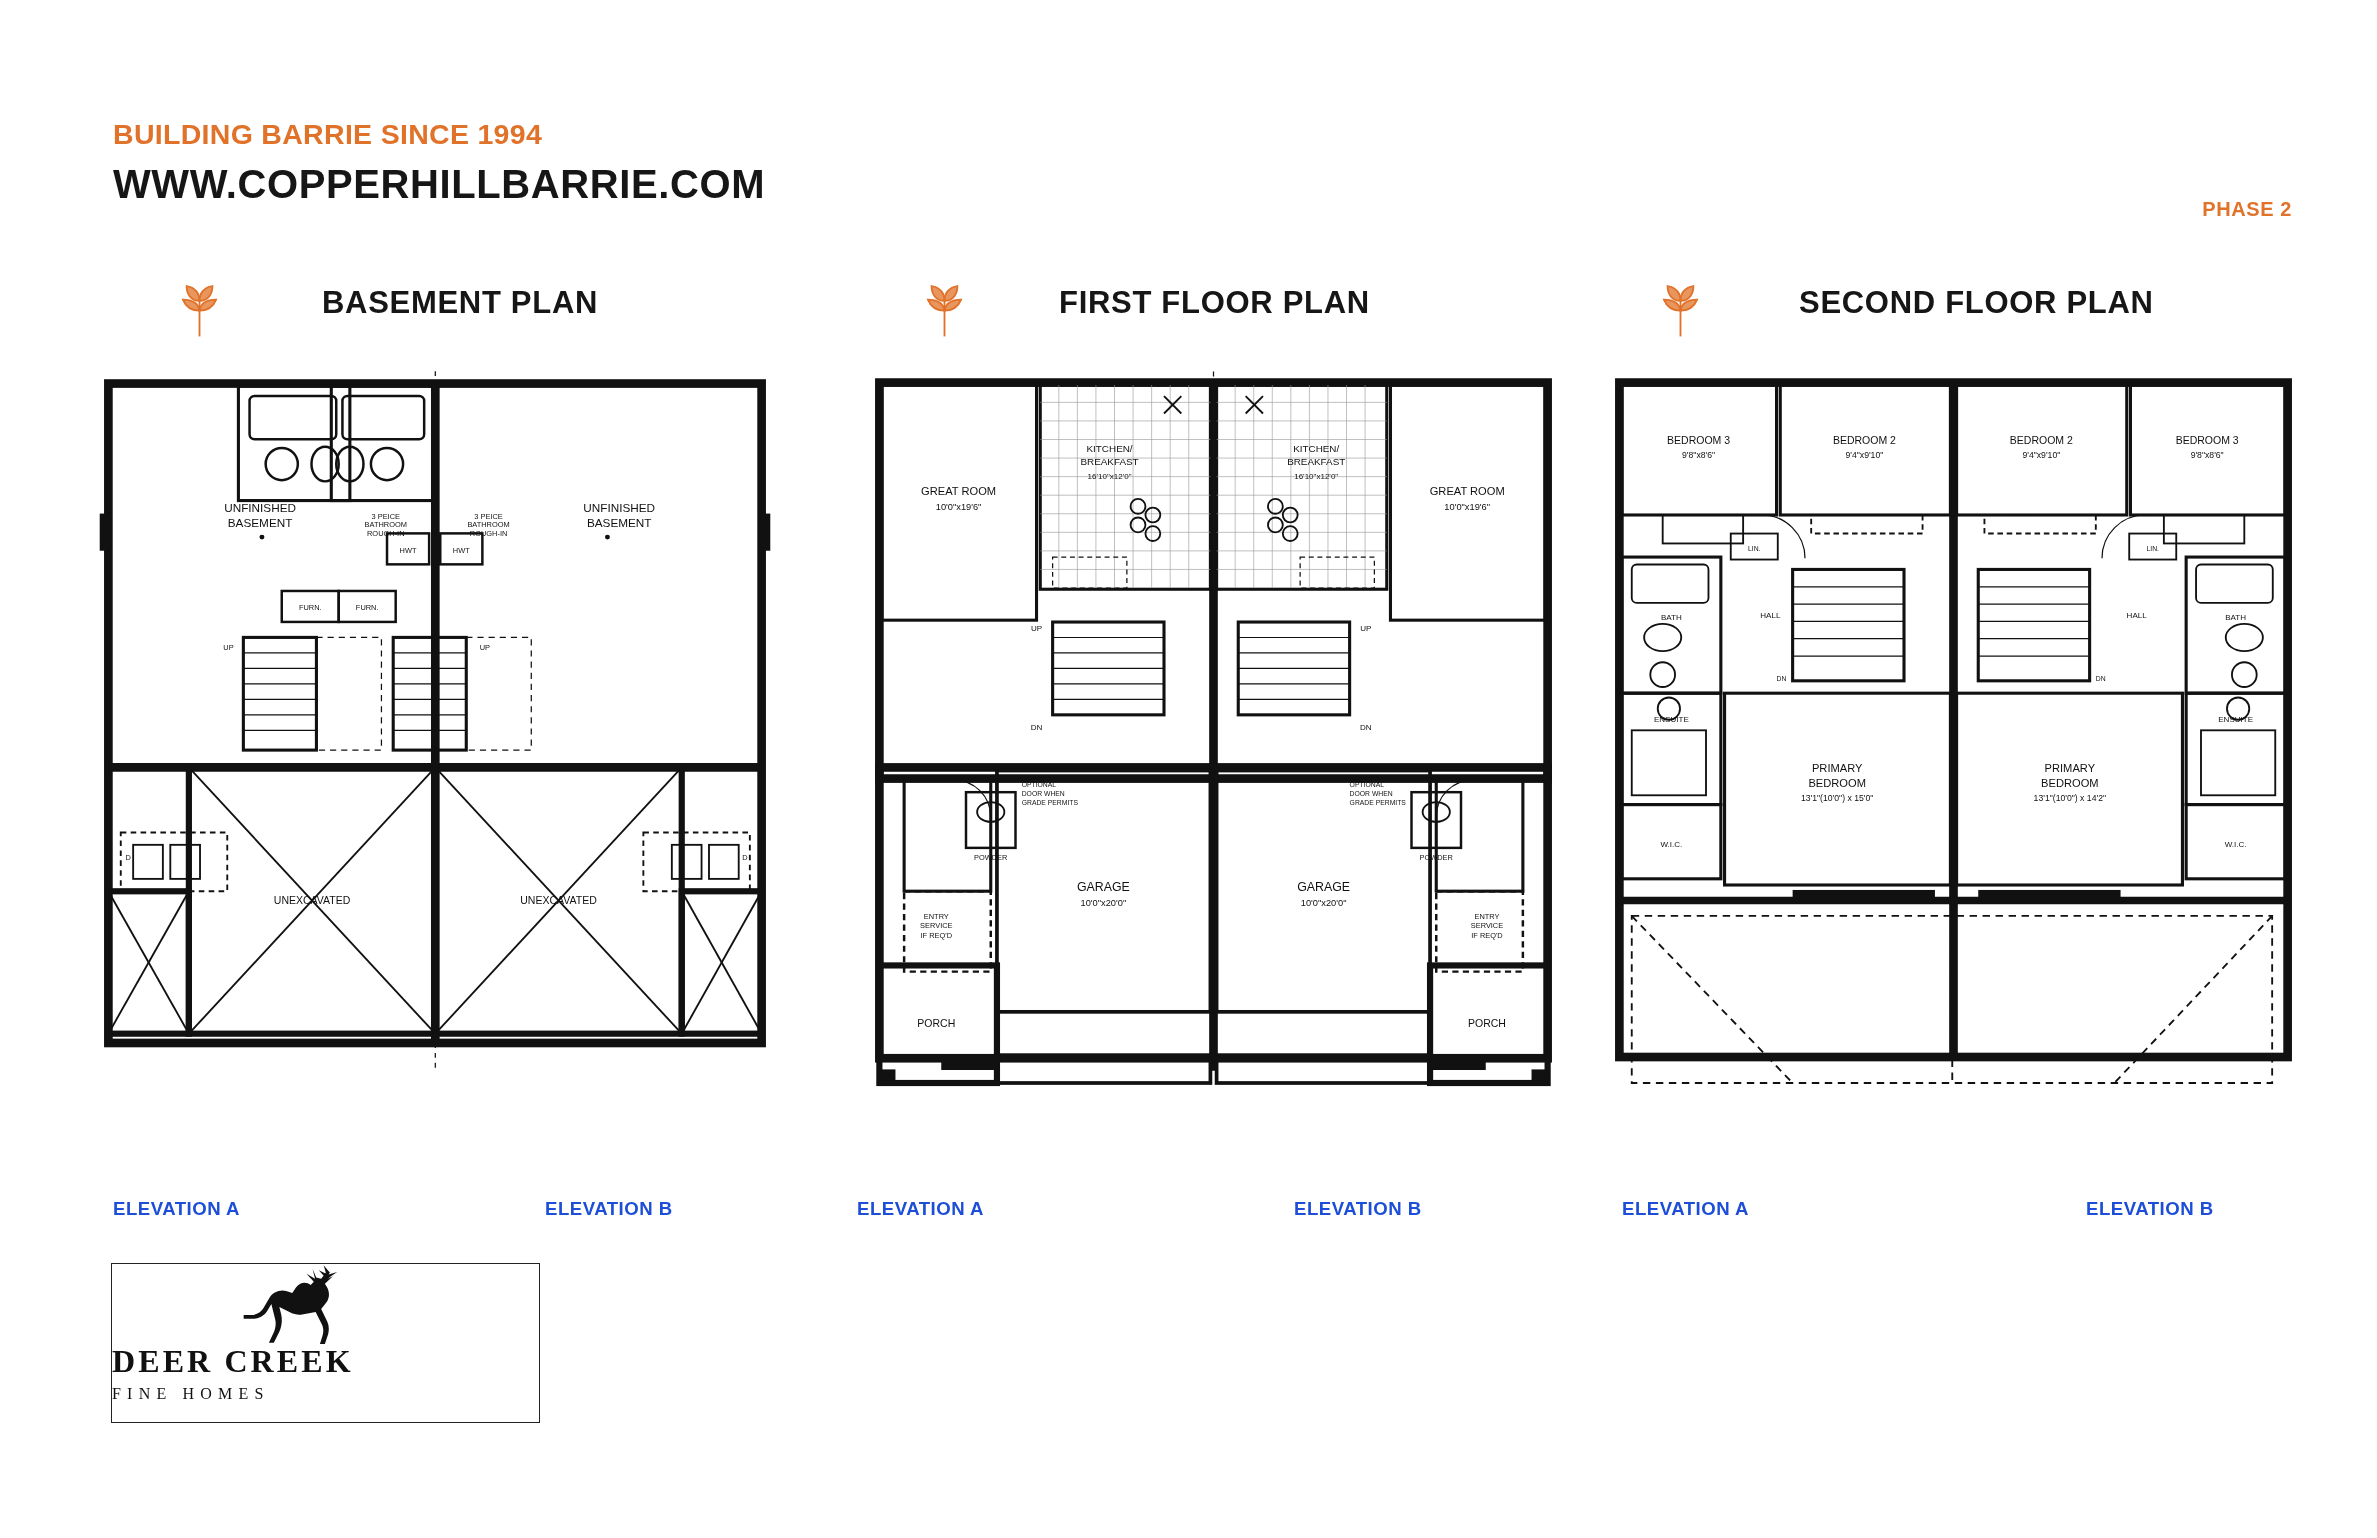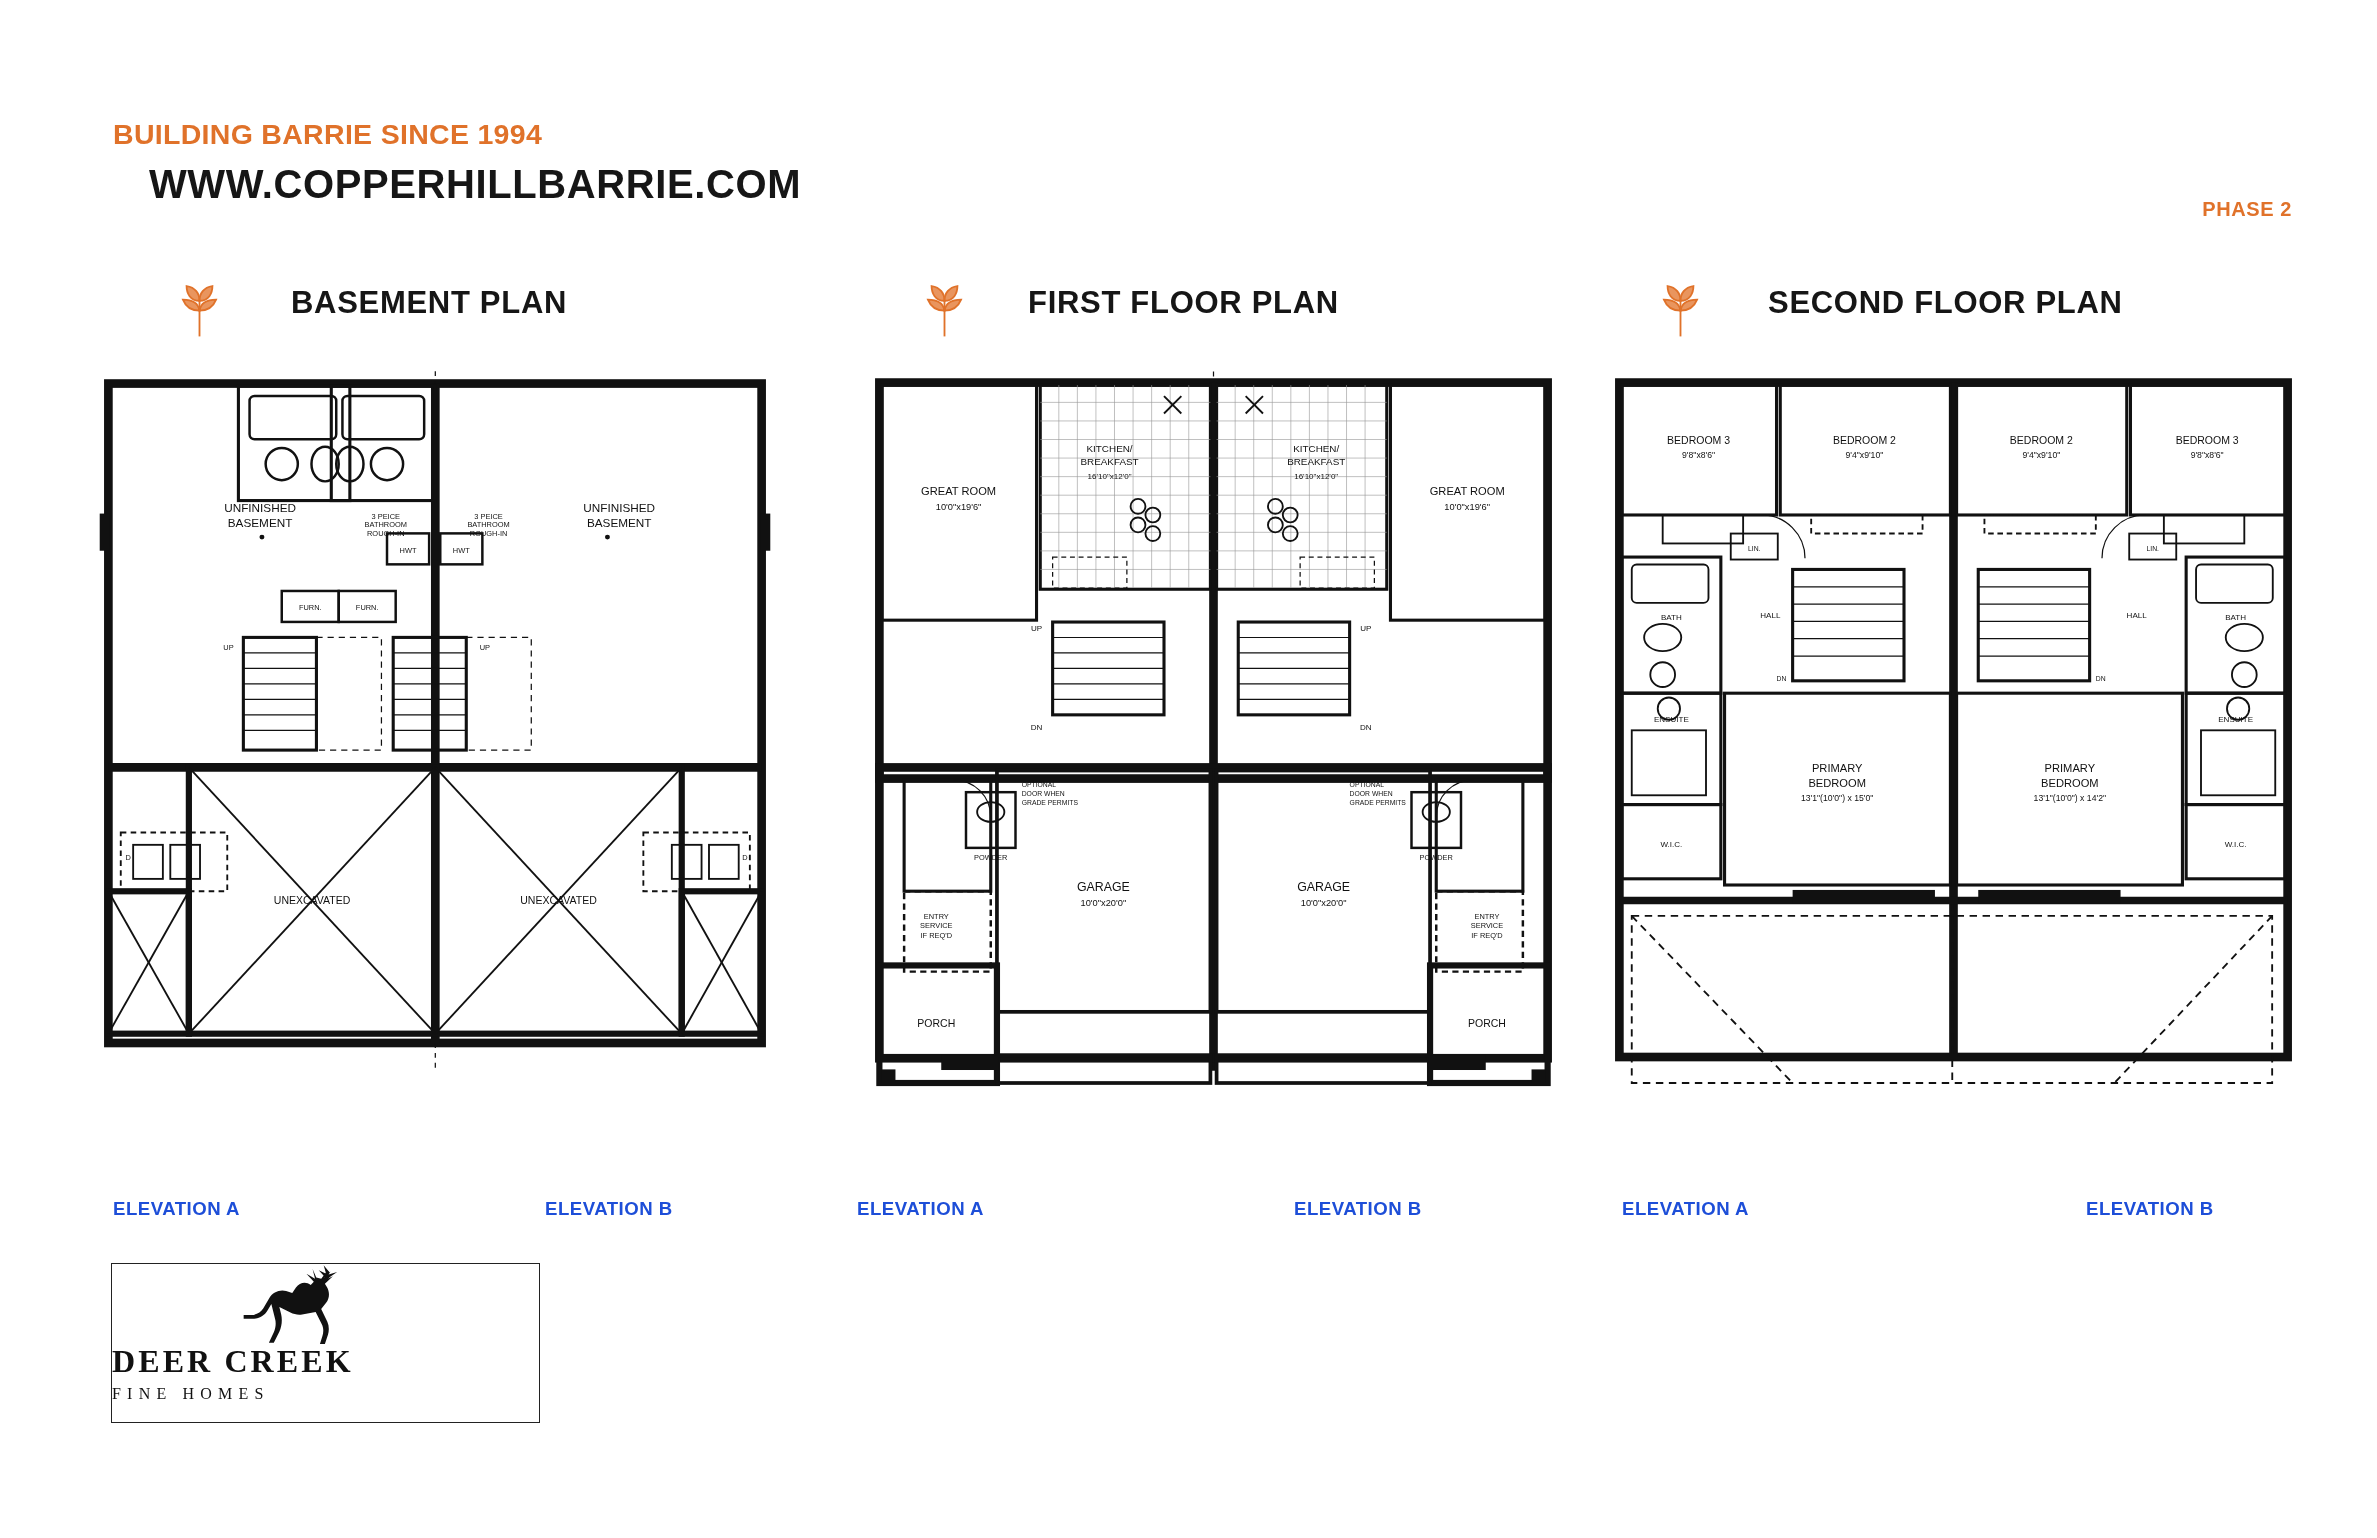--- a/index.html
+++ b/index.html
@@ -34,40 +34,40 @@
   }
   .website {
     position: absolute;
     left: 113px;
     top: 162px;
     font-size: 40px;
     font-weight: bold;
     letter-spacing: 0.6px;
     color: #161616;
     font-family: "Liberation Sans", sans-serif;
-    margin-left: 36px;
   }
   .phase {
     position: absolute;
     right: 85px;
     top: 198px;
     font-size: 20px;
     font-weight: bold;
     color: #E0722A;
     letter-spacing: 0.6px;
   }
 
   
   .plan-title {
     position: absolute;
     font-size: 31px;
     font-weight: bold;
     letter-spacing: 0.7px;
     color: #161616;
     white-space: nowrap;
+    margin-left: 31px;
   }
   .wheat {
     position: absolute;
     width: 43px;
     height: 56px;
   }
 
   
   .elev {
     position: absolute;

